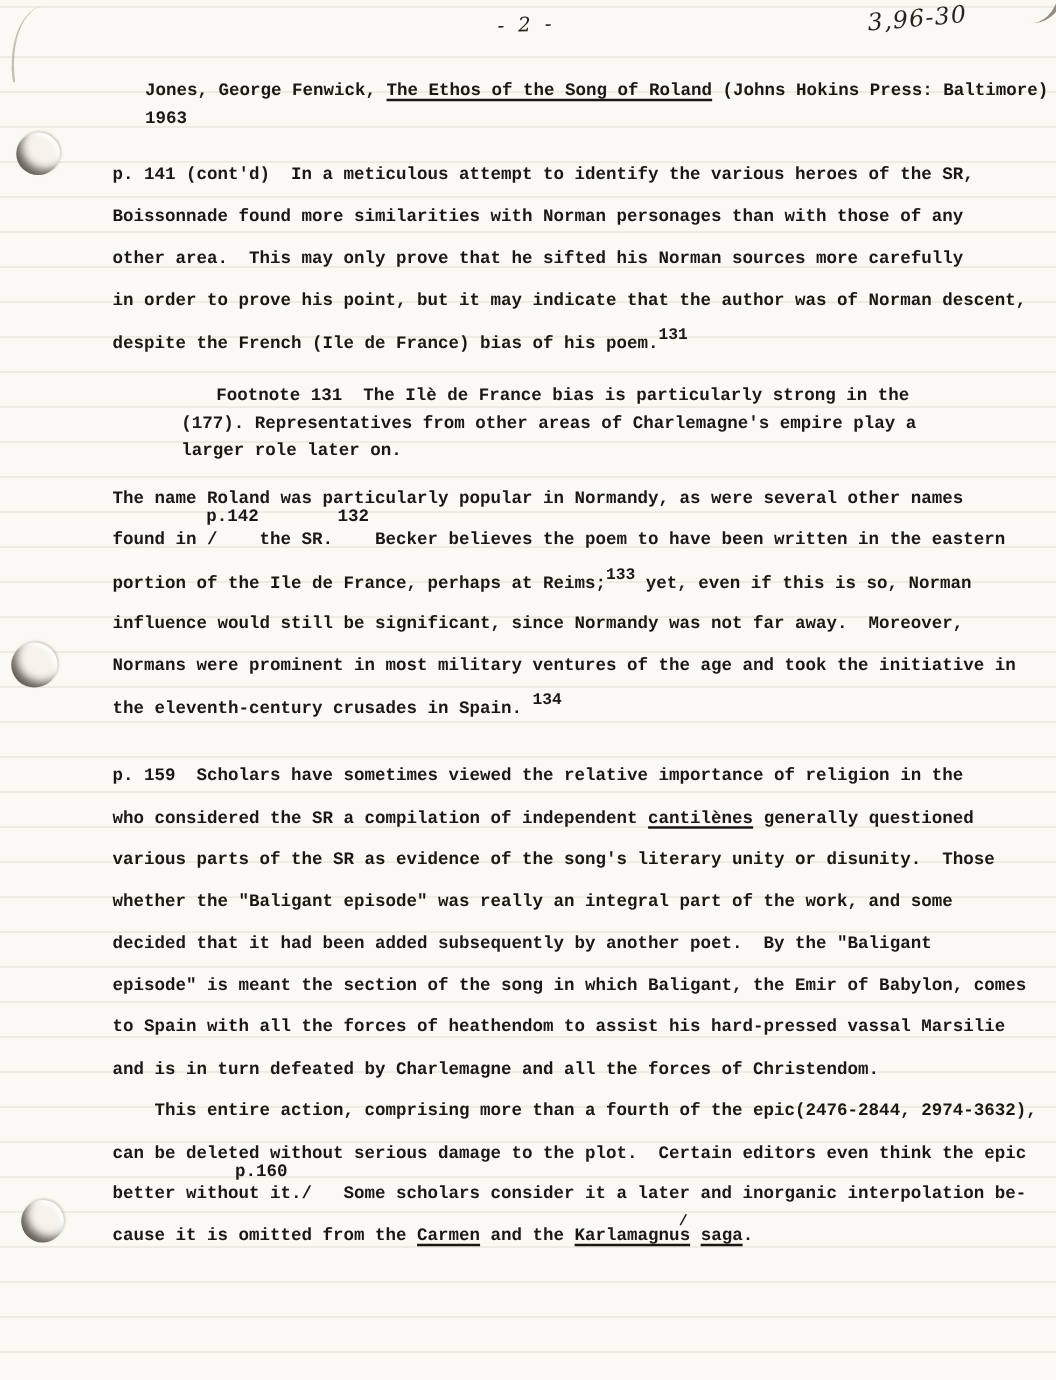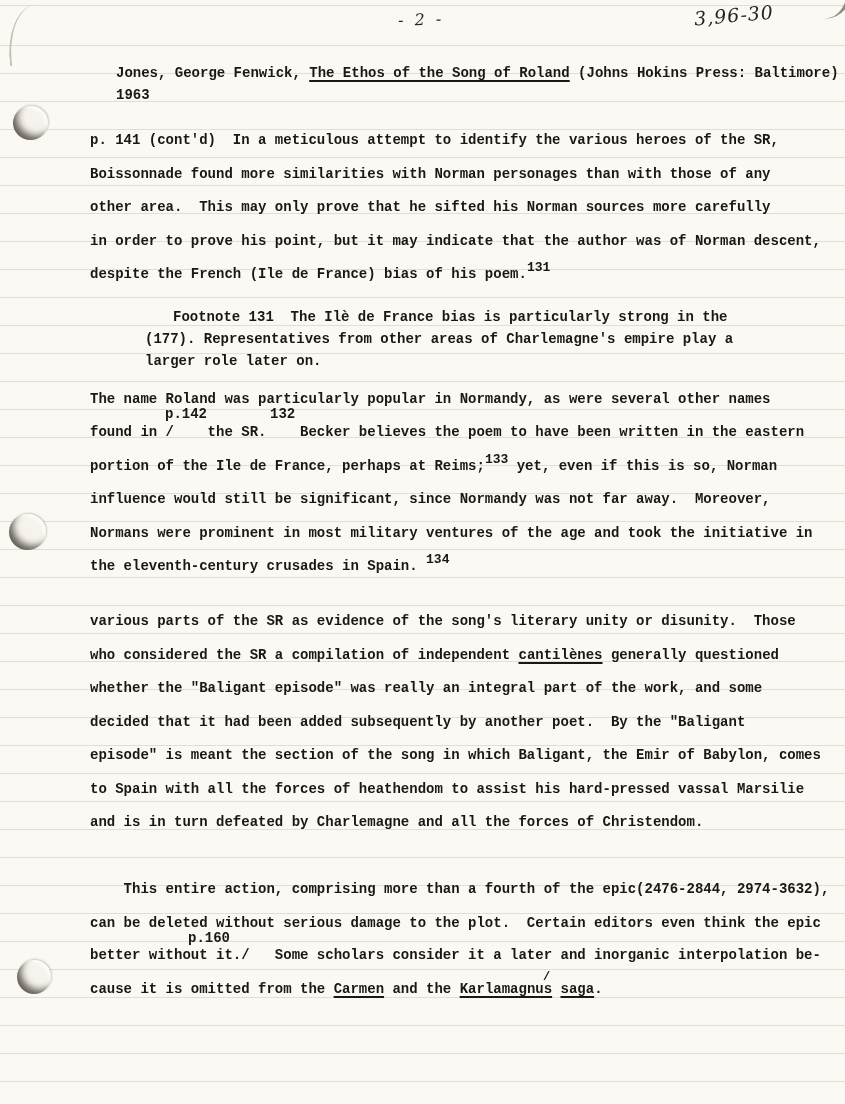--- a/index.html
+++ b/index.html
@@ -105,22 +105,23 @@
     <span style="left:75px">p.142</span>
     <span style="left:180px">132</span>
   </div>
   <div class="line-abs" style="top:423px">found in /    the SR.    Becker believes the poem to have been written in the eastern</div>
   <div class="line-abs" style="top:457px"><span>portion of the Ile de France, perhaps at Reims;</span><span class="sup">133</span><span> yet, even if this is so, Norman</span></div>
   <div class="line-abs" style="top:490px">influence would still be significant, since Normandy was not far away.  Moreover,</div>
   <div class="line-abs" style="top:524px">Normans were prominent in most military ventures of the age and took the initiative in</div>
   <div class="line-abs" style="top:557px"><span>the eleventh-century crusades in Spain. </span><span class="sup">134</span></div>
 
   <div class="block p159">
+    <div class="tline">p. 159  Scholars have sometimes viewed the relative importance of religion in the</div>
+    <div class="tline"><span>who considered the SR a compilation of independent </span><span class="u">cantilènes</span><span> generally questioned</span></div>
     <div class="tline">various parts of the SR as evidence of the song's literary unity or disunity.  Those</div>
-    <div class="tline"><span>who considered the SR a compilation of independent </span><span class="u">cantilènes</span><span> generally questioned</span></div>
     <div class="tline">whether the "Baligant episode" was really an integral part of the work, and some</div>
     <div class="tline">decided that it had been added subsequently by another poet.  By the "Baligant</div>
     <div class="tline">episode" is meant the section of the song in which Baligant, the Emir of Babylon, comes</div>
     <div class="tline">to Spain with all the forces of heathendom to assist his hard-pressed vassal Marsilie</div>
     <div class="tline">and is in turn defeated by Charlemagne and all the forces of Christendom.</div>
   </div>
 
   <div class="line-abs" style="top:880px">    This entire action, comprising more than a fourth of the epic(2476-2844, 2974-3632),</div>
   <div class="line-abs" style="top:914px">can be deleted without serious damage to the plot.  Certain editors even think the epic</div>
   <div class="inter" style="top:930px">

